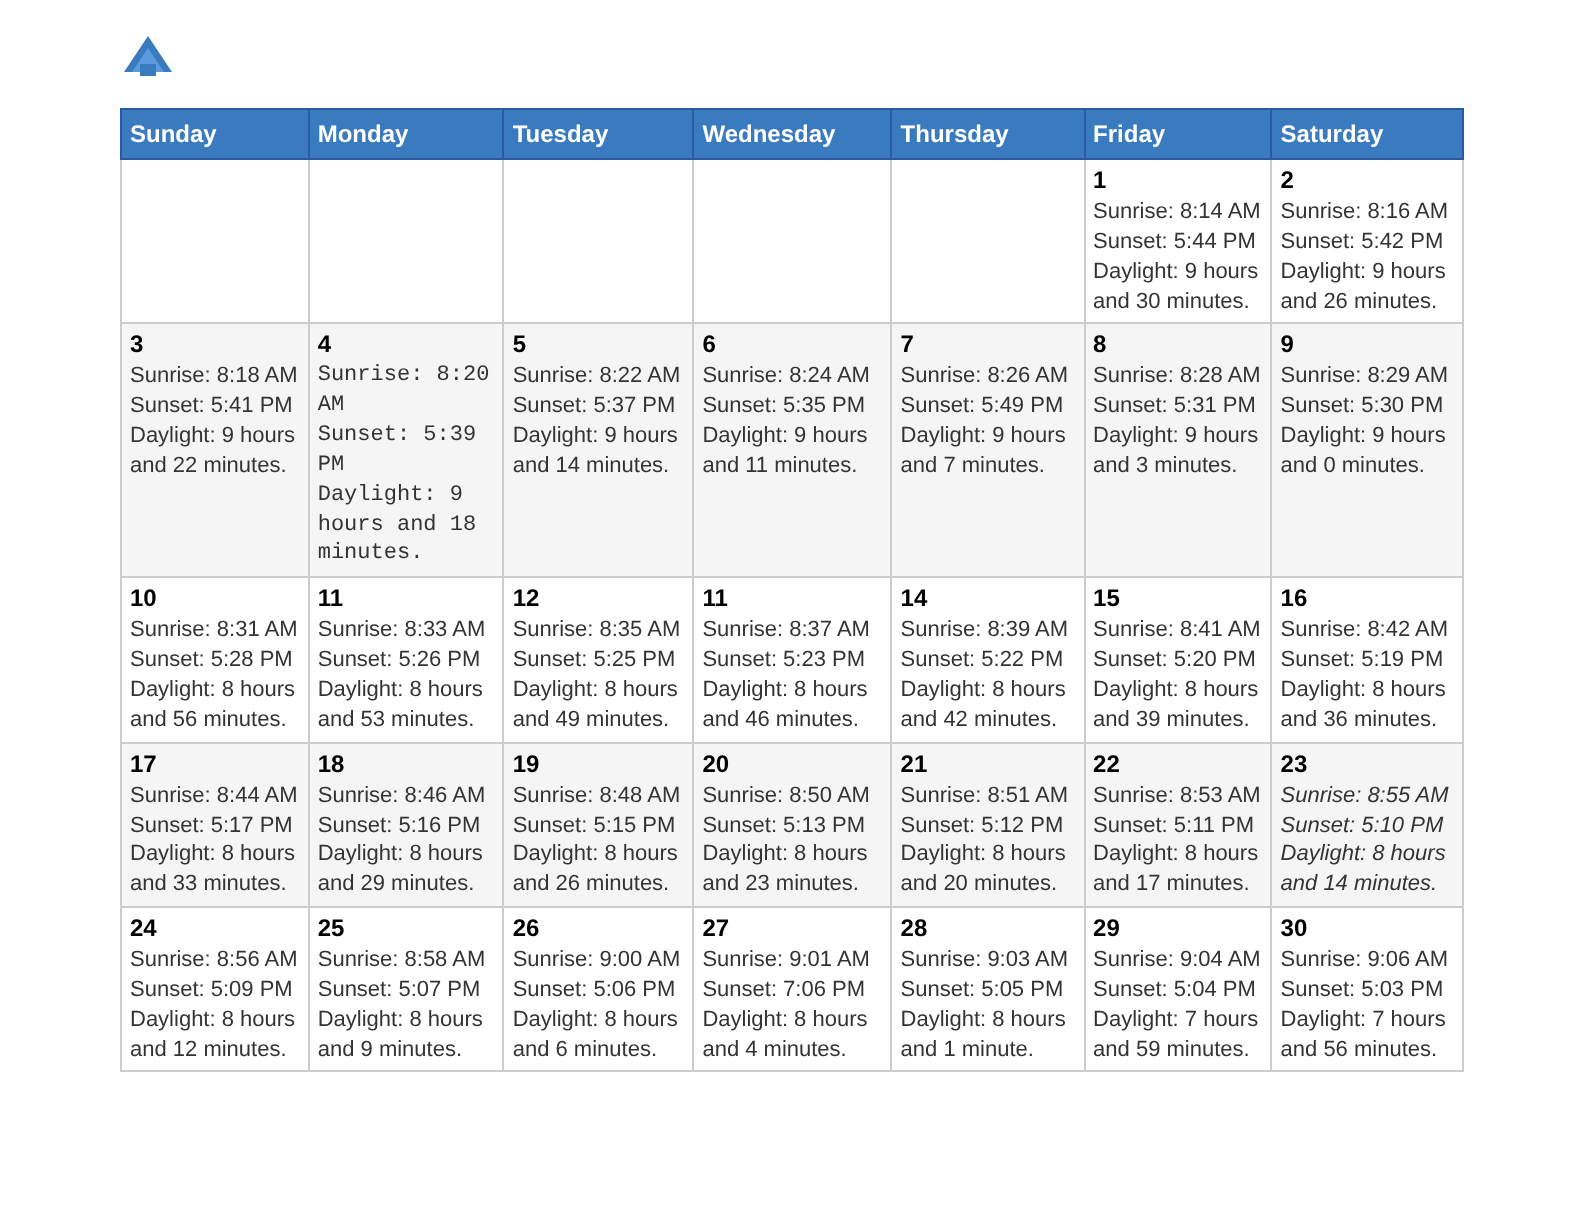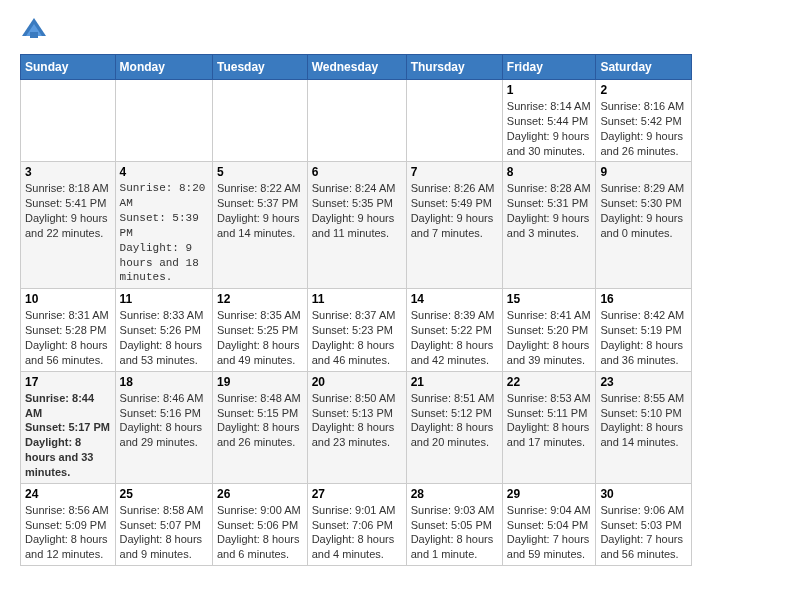--- a/index.html
+++ b/index.html
@@ -6,20 +6,21 @@
     body {
       font-family: Arial, sans-serif;
       background: #fff;
       width: 792px;
       height: 612px;
       overflow: hidden;
     }
     .page {
       width: 712px;
       padding: 16px 20px 10px 20px;
+      margin-left: 40px;
     }
     .header {
       display: flex;
       justify-content: space-between;
       align-items: flex-start;
       margin-bottom: 10px;
     }
     .logo {
       display: flex;
       align-items: center;
@@ -238,21 +239,21 @@
           <td>
             <span class="day-number">16</span>
             <div class="day-info" style="white-space: pre-line;">Sunrise: 8:42 AM
 Sunset: 5:19 PM
 Daylight: 8 hours and 36 minutes.</div>
           </td>
         </tr>
         <tr class="row-alt">
           <td>
             <span class="day-number">17</span>
-            <div class="day-info" style="white-space: pre-line; font-weight: bold;">Sunrise: 8:44 AM
+            <div class="day-info" style="white-space: pre-line;">Sunrise: 8:44 AM
 Sunset: 5:17 PM
 Daylight: 8 hours and 33 minutes.</div>
           </td>
           <td>
             <span class="day-number">18</span>
             <div class="day-info" style="white-space: pre-line;">Sunrise: 8:46 AM
 Sunset: 5:16 PM
 Daylight: 8 hours and 29 minutes.</div>
           </td>
           <td>
@@ -274,21 +275,21 @@
 Daylight: 8 hours and 20 minutes.</div>
           </td>
           <td>
             <span class="day-number">22</span>
             <div class="day-info" style="white-space: pre-line;">Sunrise: 8:53 AM
 Sunset: 5:11 PM
 Daylight: 8 hours and 17 minutes.</div>
           </td>
           <td>
             <span class="day-number">23</span>
-            <div class="day-info" style="white-space: pre-line;">Sunrise: 8:55 AM
+            <div class="day-info" style="white-space: pre-line; font-style: italic;">Sunrise: 8:55 AM
 Sunset: 5:10 PM
 Daylight: 8 hours and 14 minutes.</div>
           </td>
         </tr>
         <tr>
           <td>
             <span class="day-number">24</span>
             <div class="day-info" style="white-space: pre-line;">Sunrise: 8:56 AM
 Sunset: 5:09 PM
 Daylight: 8 hours and 12 minutes.</div>

